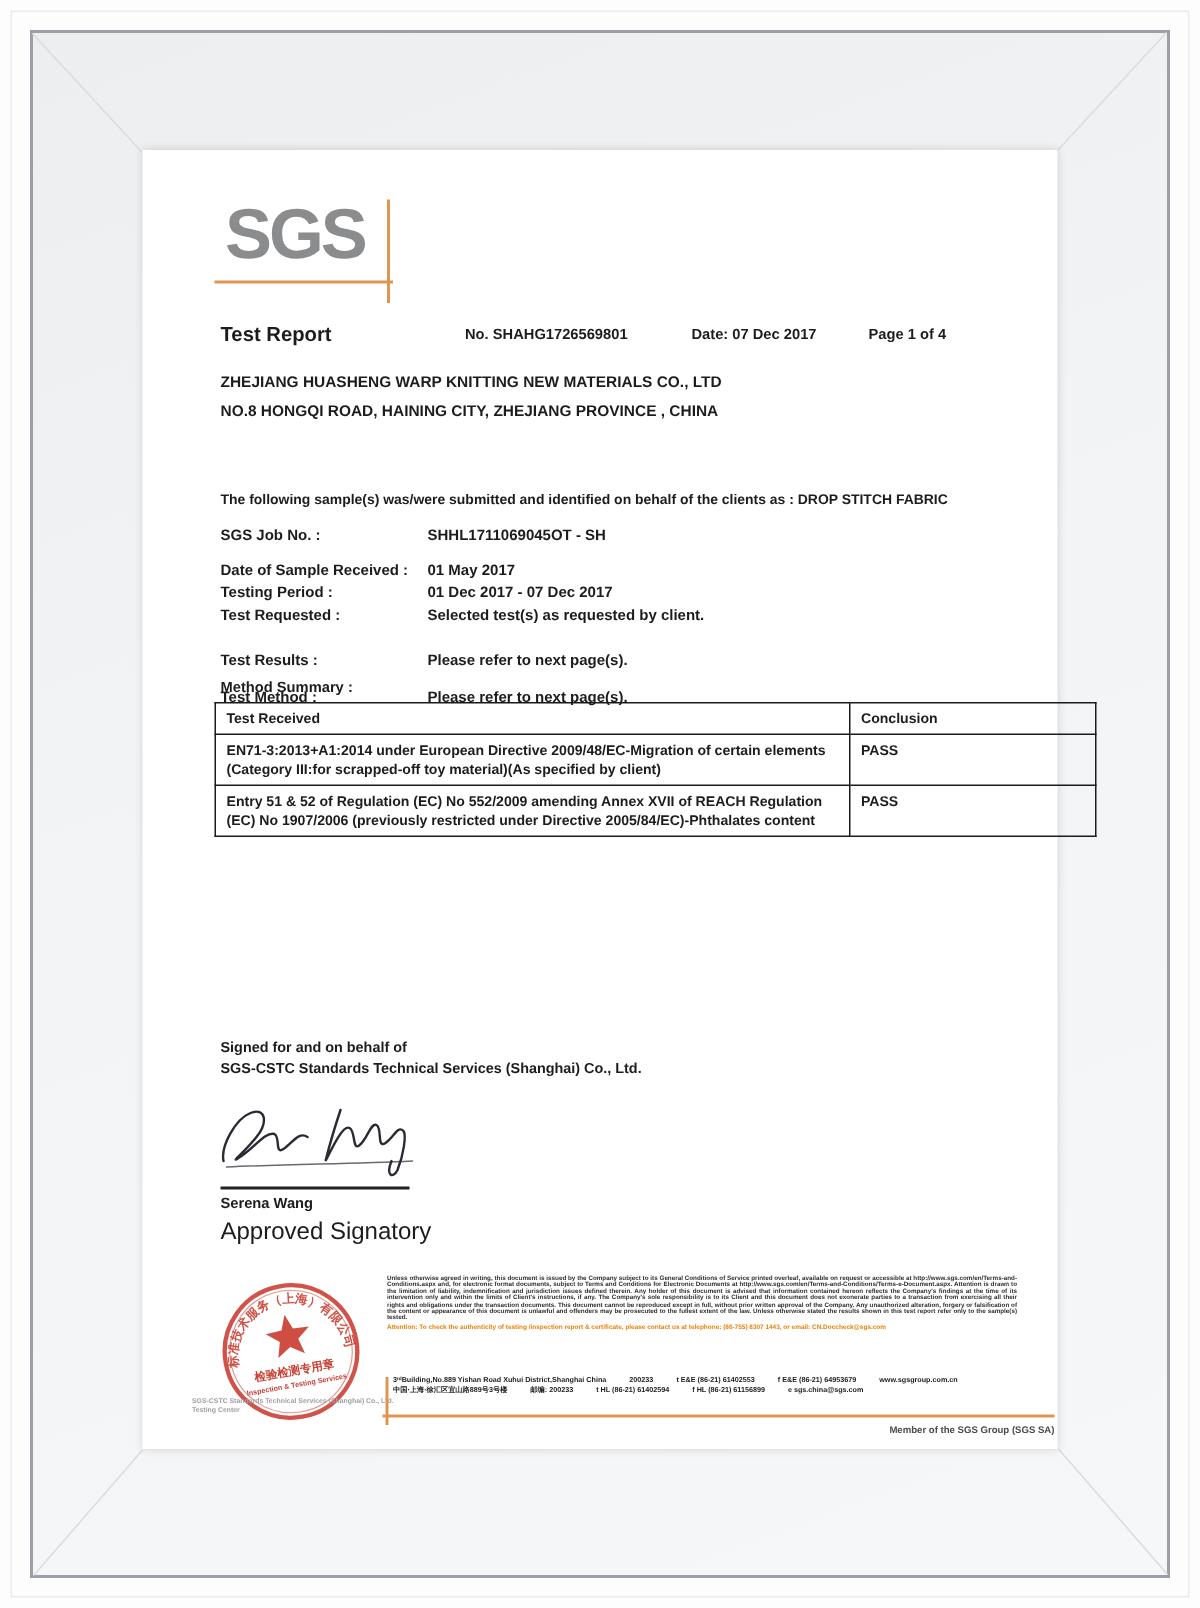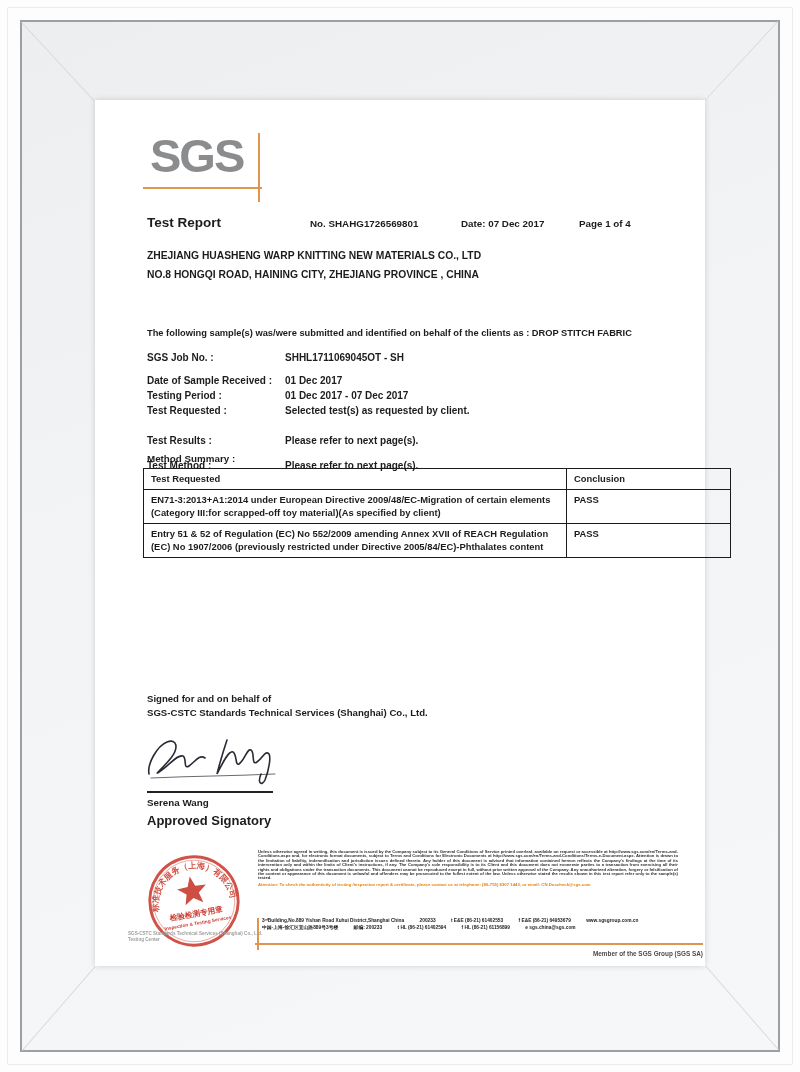--- a/index.html
+++ b/index.html
@@ -42,21 +42,21 @@
   table.results{border-collapse:collapse;width:557px;table-layout:fixed;}
   table.results td,table.results th{border:1.6px solid #1b1b1b;vertical-align:top;padding:3px 7px;font-size:9.4px;line-height:13.5px;text-align:left;}
   th.col-test{width:408px;font-size:9.8px;}
   th.col-conc{width:149px;text-align:center;font-size:9.8px;}
   td.cell-conc{text-align:center;font-weight:600;}
   td.cell-test{font-weight:600;}
 
   .signed-line{font-size:9.6px;font-weight:600;line-height:14px;white-space:nowrap;}
   .sig-underline{height:2px;background:#222;}
   .sig-name{font-size:9.8px;font-weight:700;}
-  .sig-title{font-size:13px;font-weight:700;}
+  .sig-title{font-size:16px;font-weight:400;}
 
   
   .fineprint{font-size:4.2px;line-height:4.4px;text-align:justify;color:#2f2f2f;font-weight:600;}
   .attention{font-size:4.3px;line-height:4.8px;color:#e8820a;font-weight:700;margin-top:2px;}
   .addr-row{font-size:4.8px;line-height:7.4px;white-space:nowrap;color:#1c1c1c;font-weight:600;}
   .addr-row .gap{display:inline-block;width:14px;}
   .footer-rule{height:1.6px;background:#dd9550;}
   .footer-vline{width:1.6px;background:#dd9550;}
   .member-line{font-size:6.4px;color:#4a4a4a;text-align:right;font-weight:600;}
   .stamp-company{font-size:4.6px;line-height:6px;color:#a0a0a0;font-weight:600;}
@@ -91,41 +91,41 @@
     <div class="client-line">ZHEJIANG HUASHENG WARP KNITTING NEW MATERIALS CO., LTD</div>
     <div class="client-line">NO.8 HONGQI ROAD, HAINING CITY, ZHEJIANG PROVINCE , CHINA</div>
   </div>
 
   <div class="abs intro-line" style="left:52px;top:228px;">The following sample(s) was/were submitted and identified on behalf of the clients as : DROP STITCH FABRIC</div>
 
   <div class="field-row" style="top:252px;">
     <span class="field-label">SGS Job No. :</span><span class="field-value">SHHL1711069045OT - SH</span>
   </div>
   <div class="field-row" style="top:275px;">
-    <span class="field-label">Date of Sample Received :</span><span class="field-value">01 Dec 2017</span>
+    <span class="field-label">Date of Sample Received :</span><span class="field-value">01 May 2017</span>
   </div>
   <div class="field-row" style="top:290px;">
     <span class="field-label">Testing Period :</span><span class="field-value">01 Dec 2017 - 07 Dec 2017</span>
   </div>
   <div class="field-row" style="top:305px;">
     <span class="field-label">Test Requested :</span><span class="field-value">Selected test(s) as requested by client.</span>
   </div>
   <div class="field-row" style="top:320px;margin-top:40px;">
     <span class="field-label">Test Method :</span><span class="field-value">Please refer to next page(s).</span>
   </div>
   <div class="field-row" style="top:335px;">
     <span class="field-label">Test Results :</span><span class="field-value">Please refer to next page(s).</span>
   </div>
 
   <div class="abs summary-label" style="left:52px;top:353px;">Method Summary :</div>
 
   <table class="results abs" style="left:48px;top:368px;">
     <thead>
       <tr>
-        <th class="col-test">Test Requested</th>
+        <th class="col-test">Test Received</th>
         <th class="col-conc">Conclusion</th>
       </tr>
     </thead>
     <tbody>
       <tr>
         <td class="cell-test">EN71-3:2013+A1:2014 under European Directive 2009/48/EC-Migration of certain elements (Category III:for scrapped-off toy material)(As specified by client)</td>
         <td class="cell-conc">PASS</td>
       </tr>
       <tr>
         <td class="cell-test">Entry 51 &amp; 52 of Regulation (EC) No 552/2009 amending Annex XVII of REACH Regulation (EC) No 1907/2006 (previously restricted under Directive 2005/84/EC)-Phthalates content</td>

